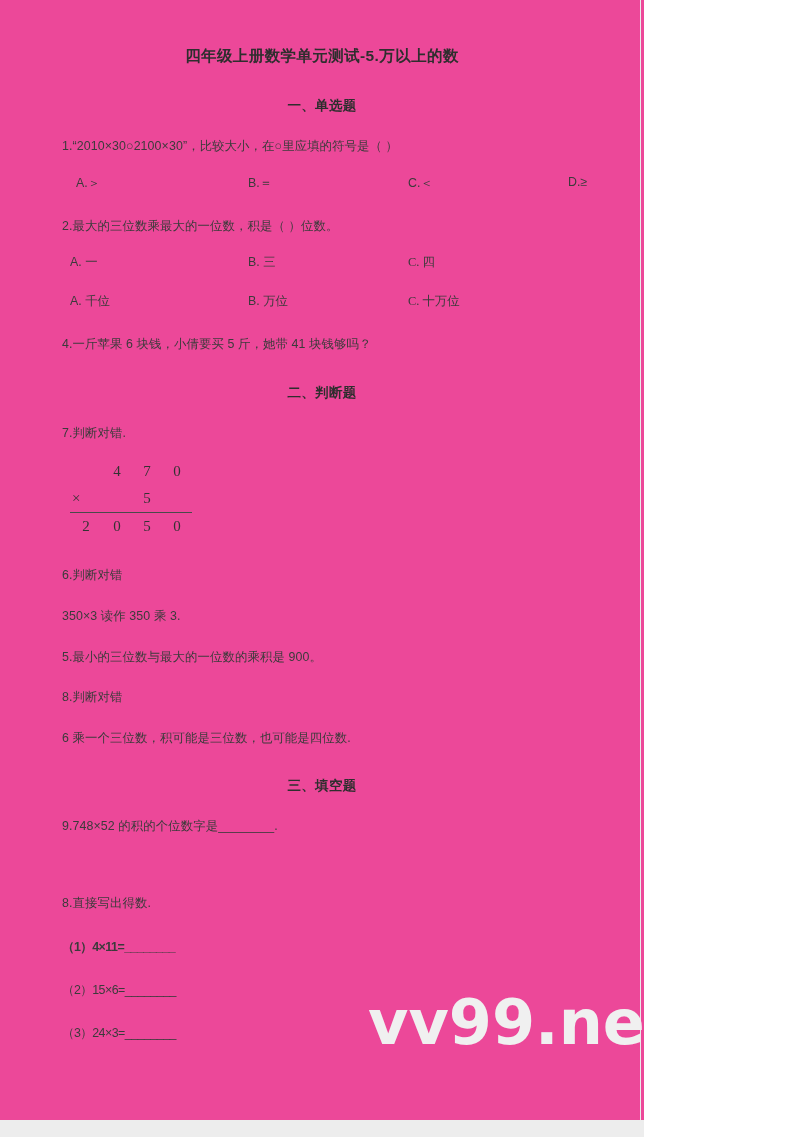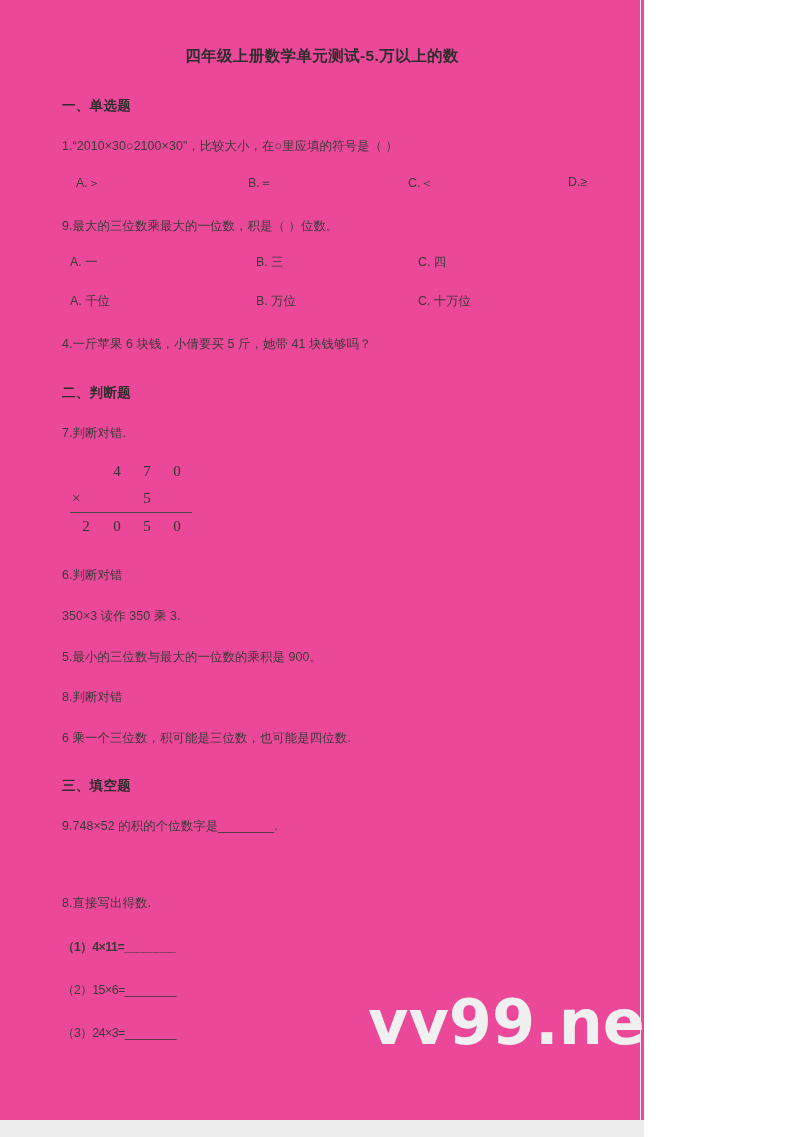--- a/index.html
+++ b/index.html
@@ -60,20 +60,21 @@
     padding-top: 46px;
     letter-spacing: 0.4px;
   }
   .section-heading {
     font-size: 13.5px;
     font-weight: bold;
     color: #2e2e2e;
     margin-top: 30px;
     margin-bottom: 0;
     letter-spacing: 0.3px;
+    text-align: center;
   }
   .q-text {
     font-size: 12.4px;
     color: #3b3b3b;
     margin-top: 22px;
     line-height: 1.5;
     letter-spacing: 0.1px;
   }
   .options {
     position: relative;
@@ -85,22 +86,22 @@
   .options .opt {
     position: absolute;
     top: 0;
     white-space: nowrap;
   }
   .opt-a { left: 14px; }
   .opt-b { left: 186px; }
   .opt-c { left: 346px; }
   .opt-d { left: 506px; }
   .opt-a3 { left: 8px; }
-  .opt-b3 { left: 194px; }
-  .opt-c3 { left: 356px; }
+  .opt-b3 { left: 186px; }
+  .opt-c3 { left: 346px; font-family: Liberation Serif, serif; }
 
   .vmult {
     margin-top: 16px;
     margin-left: 8px;
     display: inline-block;
     font-size: 15px;
     color: #333333;
     font-family: "Liberation Serif", "DejaVu Serif", serif;
   }
   .vmult table {
@@ -156,21 +157,21 @@
     <div class="section-heading">一、单选题</div>
 
     <div class="q-text">1.“2010×30○2100×30”，比较大小，在○里应填的符号是（    ）</div>
     <div class="options">
       <span class="opt opt-a">A.＞</span>
       <span class="opt opt-b">B.＝</span>
       <span class="opt opt-c">C.＜</span>
       <span class="opt opt-d">D.≥</span>
     </div>
 
-    <div class="q-text">9.最大的三位数乘最大的一位数，积是（    ）位数。</div>
+    <div class="q-text">2.最大的三位数乘最大的一位数，积是（    ）位数。</div>
     <div class="options">
       <span class="opt opt-a3">A. 一</span>
       <span class="opt opt-b3">B. 三</span>
       <span class="opt opt-c3">C. 四</span>
     </div>
 
     <div class="options">
       <span class="opt opt-a3">A. 千位</span>
       <span class="opt opt-b3">B. 万位</span>
       <span class="opt opt-c3">C. 十万位</span>

